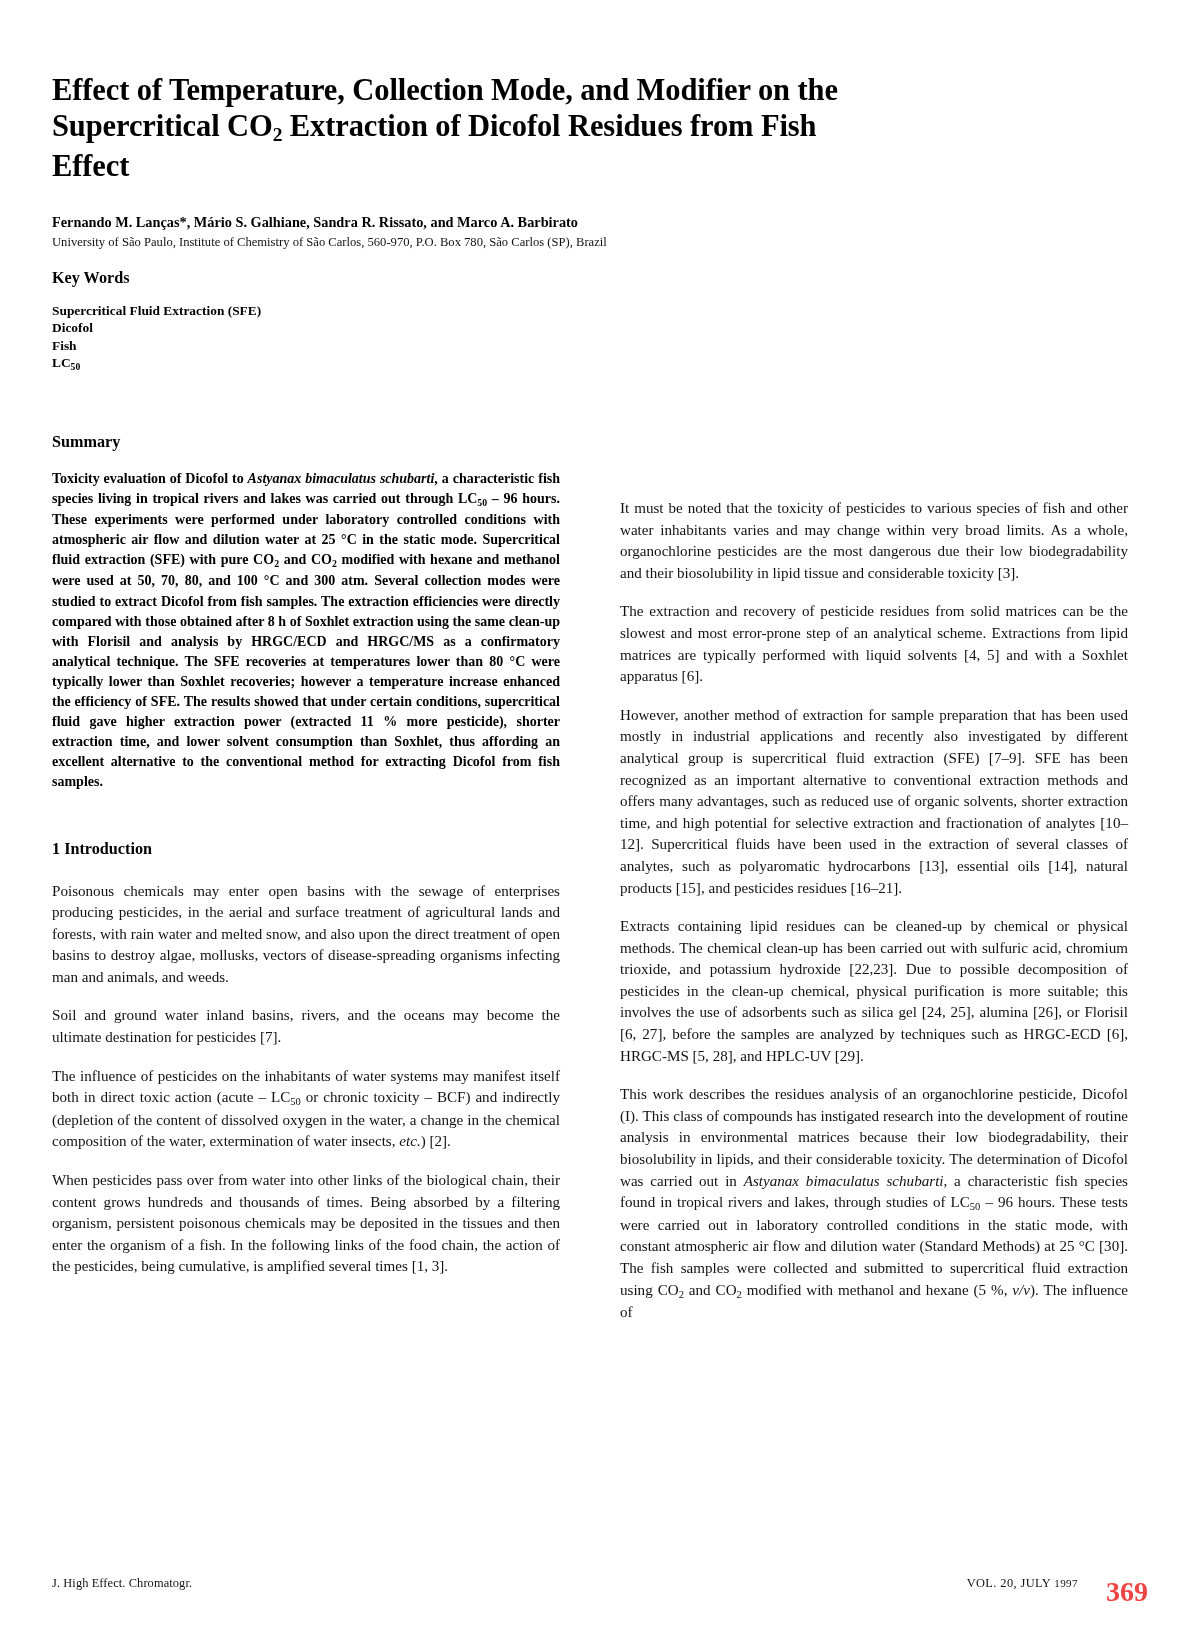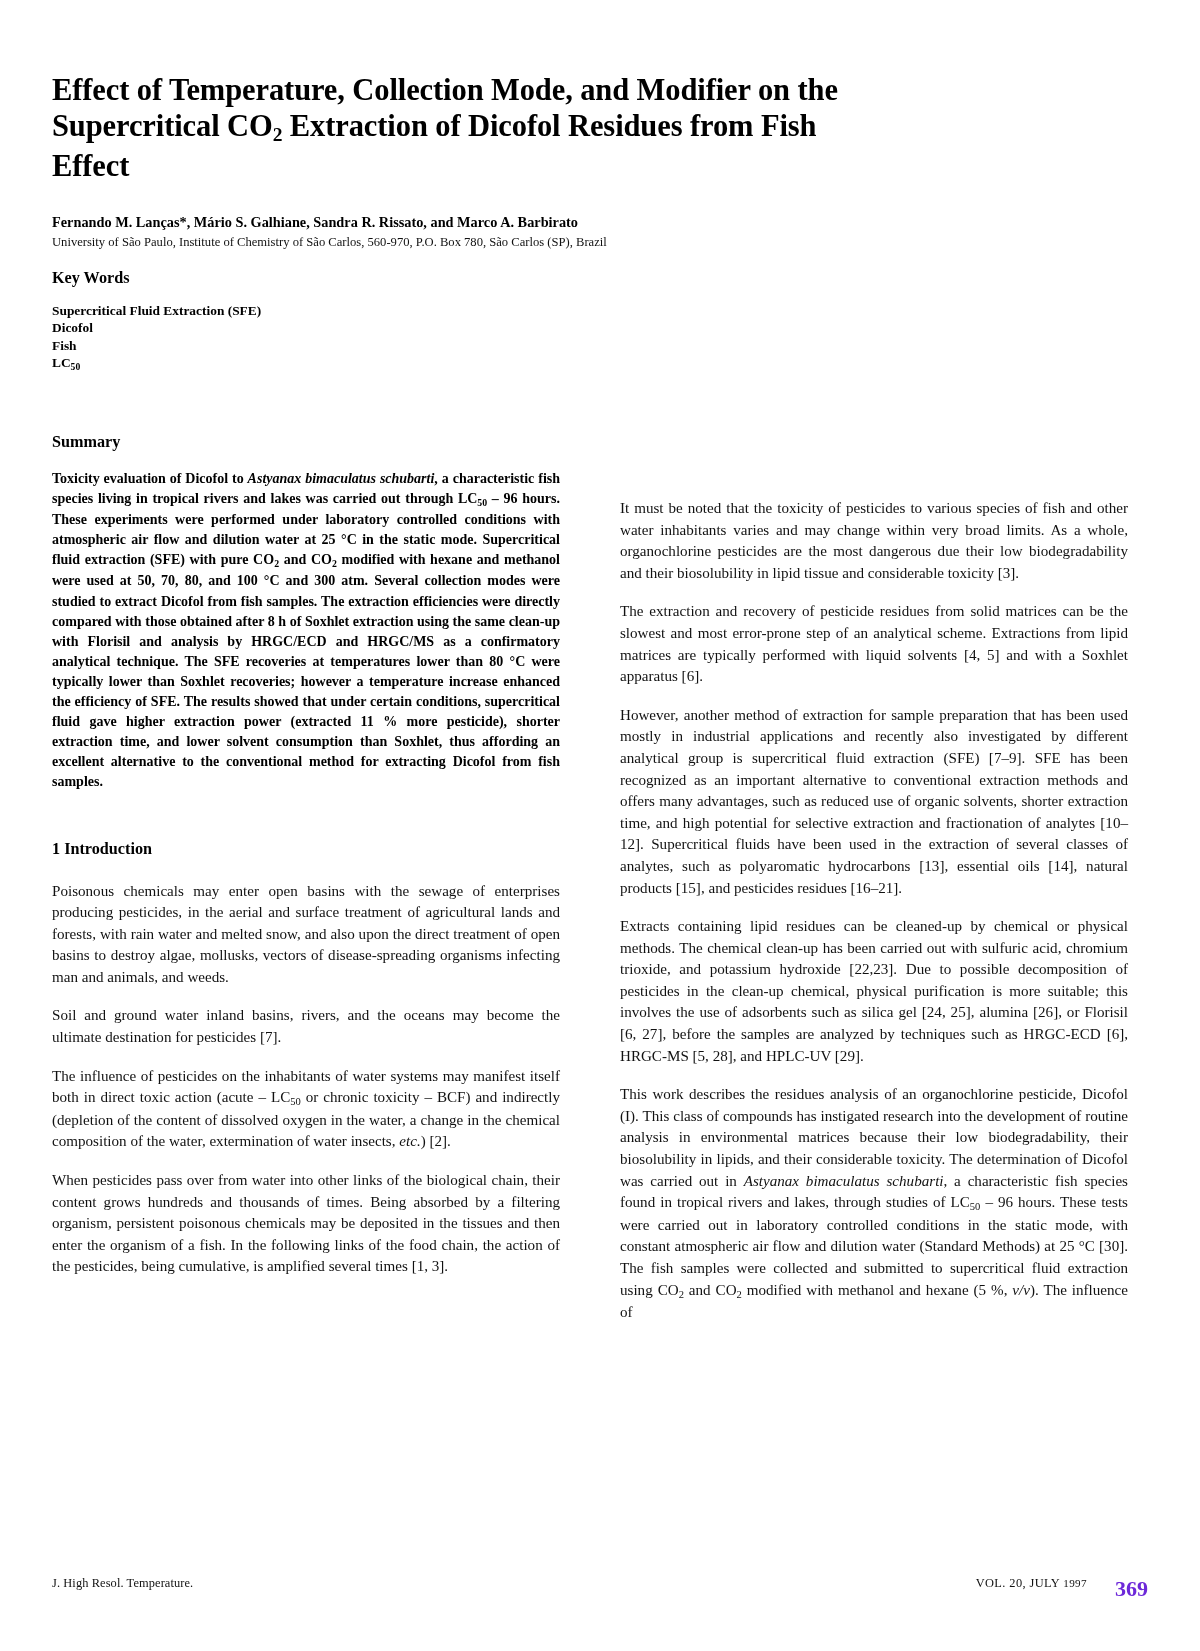--- a/index.html
+++ b/index.html
@@ -161,22 +161,22 @@
     gap: 28px;
   }
   .footer-vol {
     font-size: 12.4px;
     color: #111;
     letter-spacing: 0.4px;
   }
   .footer-vol .yr { font-size: 11.1px; }
   .page-num {
     font-weight: bold;
-    font-size: 22px;
-    color: #6d28d9;
+    font-size: 28px;
+    color: #ef4444;
     line-height: 1;
     position: relative;
     top: 2px;
   }
 </style>
 </head>
 <body>
 
 <div class="page">
 
@@ -219,20 +219,20 @@
 
     <p class="body-p">It must be noted that the toxicity of pesticides to various species of fish and other water inhabitants varies and may change within very broad limits. As a whole, organochlorine pesticides are the most dangerous due their low biodegradability and their biosolubility in lipid tissue and considerable toxicity [3].</p>
     <p class="body-p">The extraction and recovery of pesticide residues from solid matrices can be the slowest and most error-prone step of an analytical scheme. Extractions from lipid matrices are typically performed with liquid solvents [4, 5] and with a Soxhlet apparatus [6].</p>
     <p class="body-p">However, another method of extraction for sample preparation that has been used mostly in industrial applications and recently also investigated by different analytical group is supercritical fluid extraction (SFE) [7–9]. SFE has been recognized as an important alternative to conventional extraction methods and offers many advantages, such as reduced use of organic solvents, shorter extraction time, and high potential for selective extraction and fractionation of analytes [10–12]. Supercritical fluids have been used in the extraction of several classes of analytes, such as polyaromatic hydrocarbons [13], essential oils [14], natural products [15], and pesticides residues [16–21].</p>
     <p class="body-p">Extracts containing lipid residues can be cleaned-up by chemical or physical methods. The chemical clean-up has been carried out with sulfuric acid, chromium trioxide, and potassium hydroxide [22,23]. Due to possible decomposition of pesticides in the clean-up chemical, physical purification is more suitable; this involves the use of adsorbents such as silica gel [24, 25], alumina [26], or Florisil [6, 27], before the samples are analyzed by techniques such as HRGC-ECD [6], HRGC-MS [5, 28], and HPLC-UV [29].</p>
     <p class="body-p"><span>This work describes the residues analysis of an organochlorine pesticide, Dicofol (I). This class of compounds has instigated research into the development of routine analysis in environmental matrices because their low biodegradability, their biosolubility in lipids, and their considerable toxicity. The determination of Dicofol was carried out in </span><i>Astyanax bimaculatus schubarti</i><span>, a characteristic fish species found in tropical rivers and lakes, through studies of LC</span><sub>50</sub><span> – 96 hours. These tests were carried out in laboratory controlled conditions in the static mode, with constant atmospheric air flow and dilution water (Standard Methods) at 25 °C [30]. The fish samples were collected and submitted to supercritical fluid extraction using CO</span><sub>2</sub><span> and CO</span><sub>2</sub><span> modified with methanol and hexane (5 %, </span><i>v/v</i><span>). The influence of</span></p>
 
   </div>
 
   <div class="footer">
-    <div class="footer-left">J. High Resol. Temperature.</div>
+    <div class="footer-left">J. High Effect. Chromatogr.</div>
     <div class="footer-right">
       <div class="footer-vol"><span>VOL. 20, JULY</span> <span class="yr">1997</span></div>
       <div class="page-num">369</div>
     </div>
   </div>
 
 </div>
 
 </body></html>

